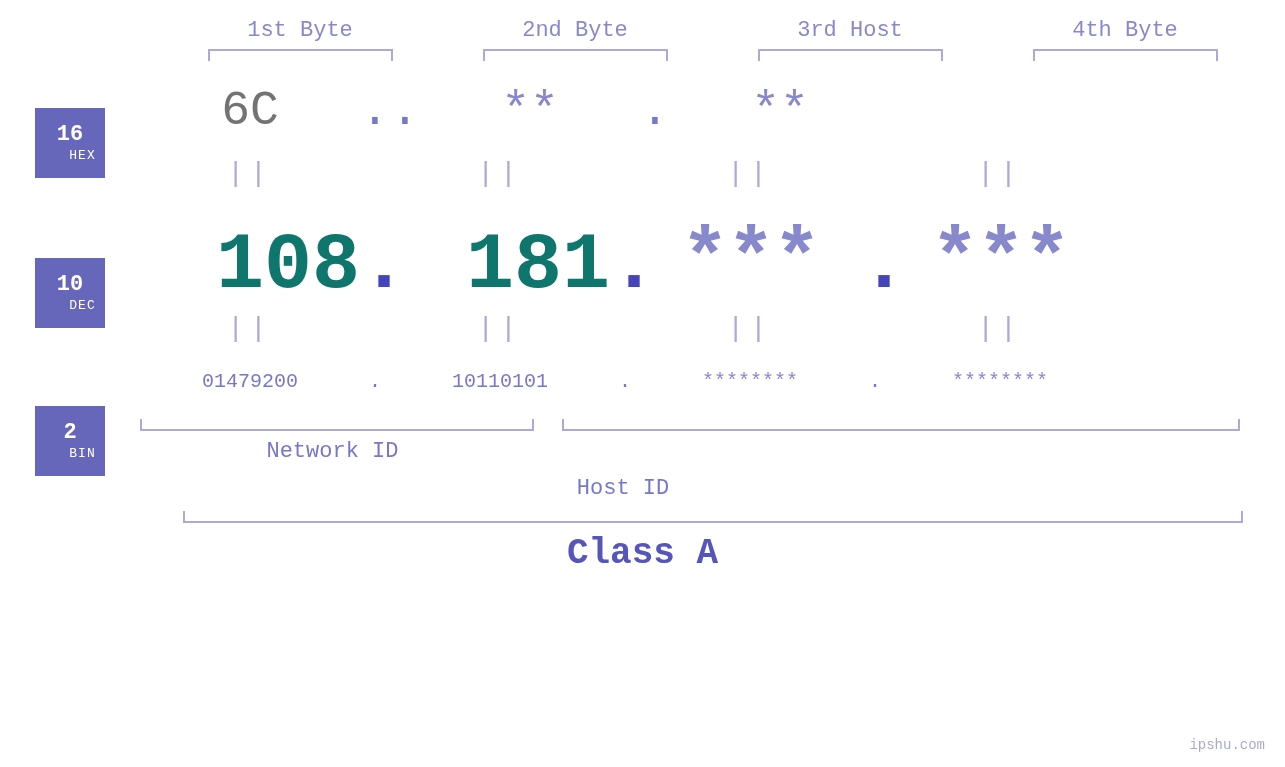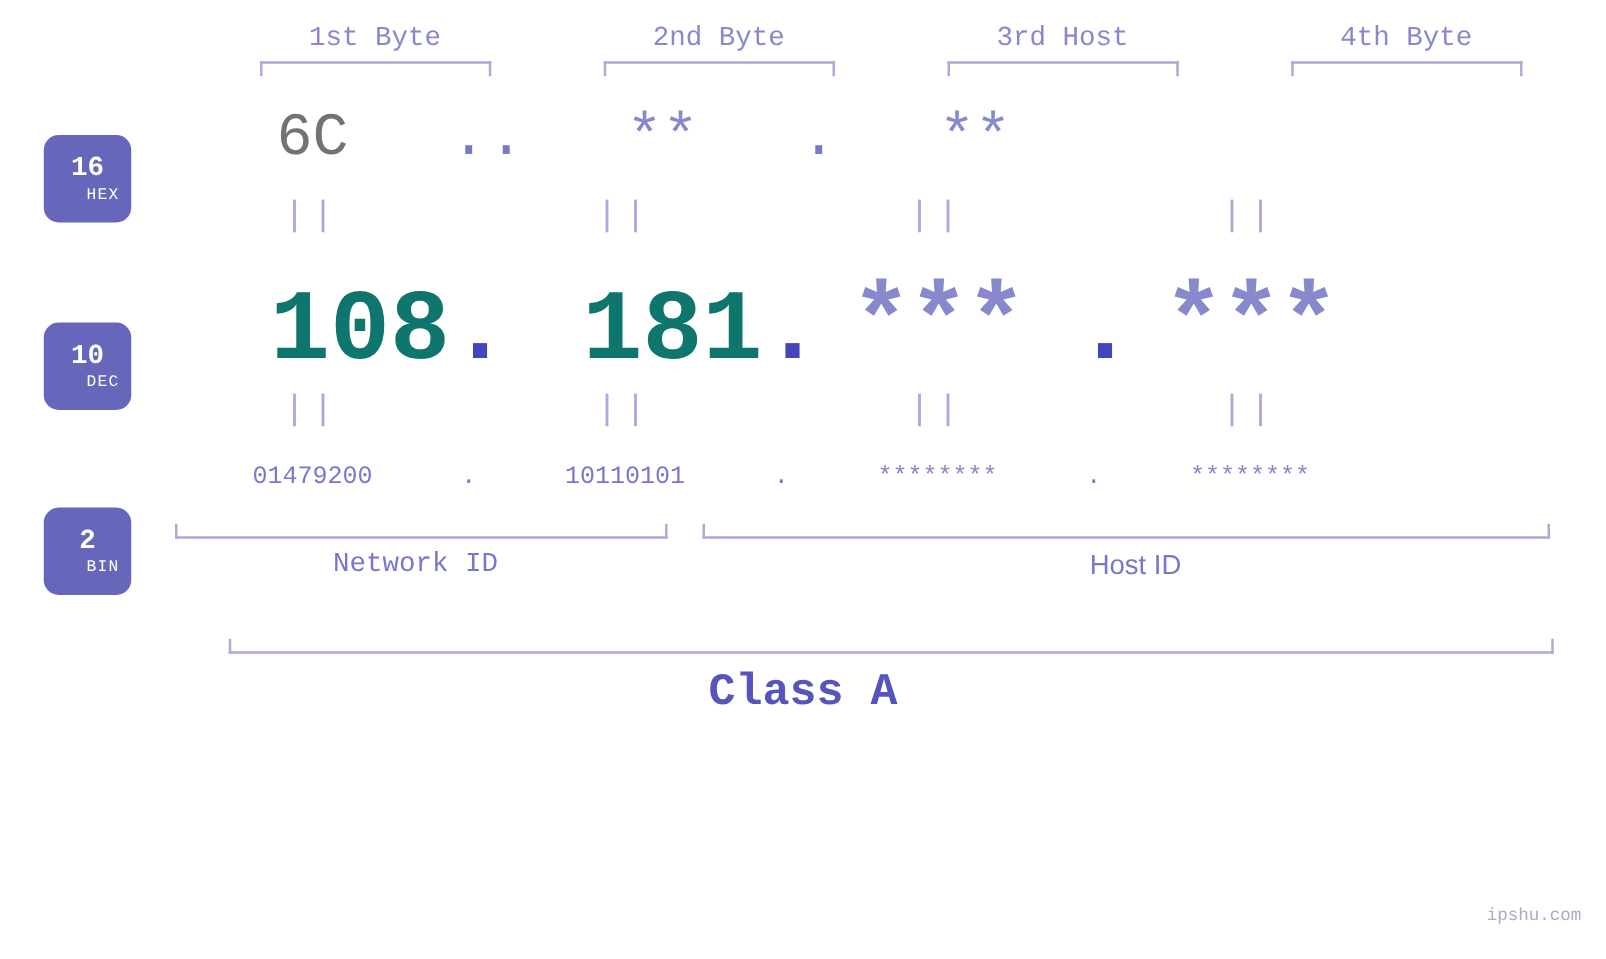--- a/index.html
+++ b/index.html
@@ -64,21 +64,21 @@
       align-items: center;
       justify-content: space-around;
       height: 430px;
       margin-top: 0px;
     }
 
     .badge {
       width: 70px;
       height: 70px;
       background: #6666bb;
-      border-radius: 12px;
+      border-radius: 0;
       display: flex;
       flex-direction: column;
       align-items: center;
       justify-content: center;
       color: white;
     }
 
     .badge-number {
       font-size: 22px;
       font-weight: bold;
@@ -115,30 +115,31 @@
     .network-id-label {
       width: 415px;
       text-align: center;
       color: #7777cc;
       font-size: 22px;
       font-family: 'Courier New', Courier, monospace;
     }
 
     .host-id-label {
       width: 715px;
-      text-align: center;
+      text-align: left;
       color: #7777cc;
       font-size: 22px;
-      font-family: Liberation Sans, sans-serif;
+      font-family: Liberation Mono, monospace;
+      margin-top: 37px;
     }
 
     
     .watermark {
       position: absolute;
-      bottom: 26px;
+      bottom: 14px;
       right: 20px;
       color: #aaaacc;
       font-size: 14px;
       font-family: 'Courier New', Courier, monospace;
     }
 
     .dec-row-content {
       display: flex;
       flex-direction: row;
       align-items: flex-end;

